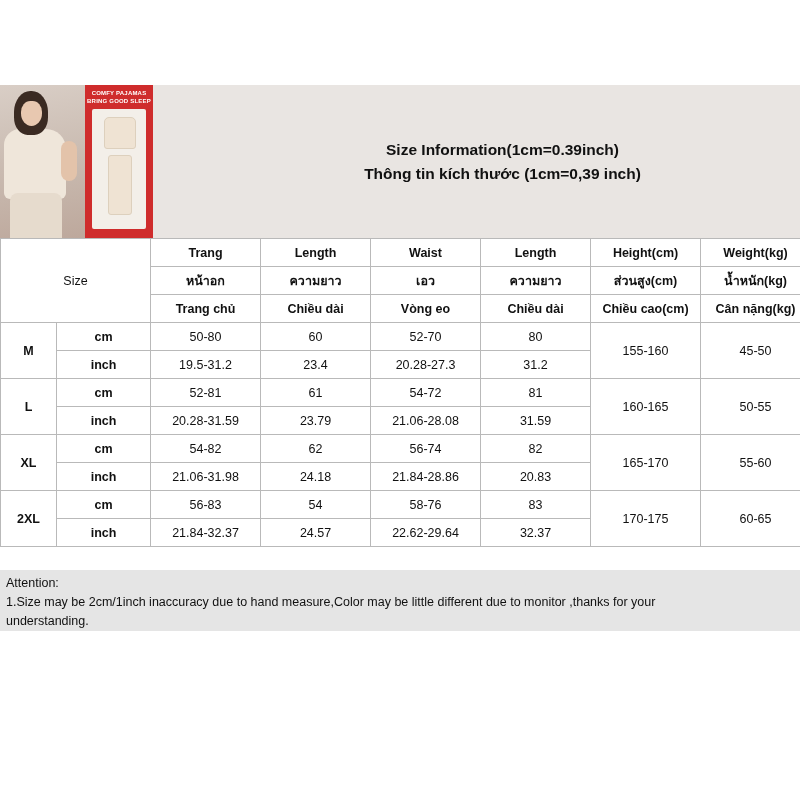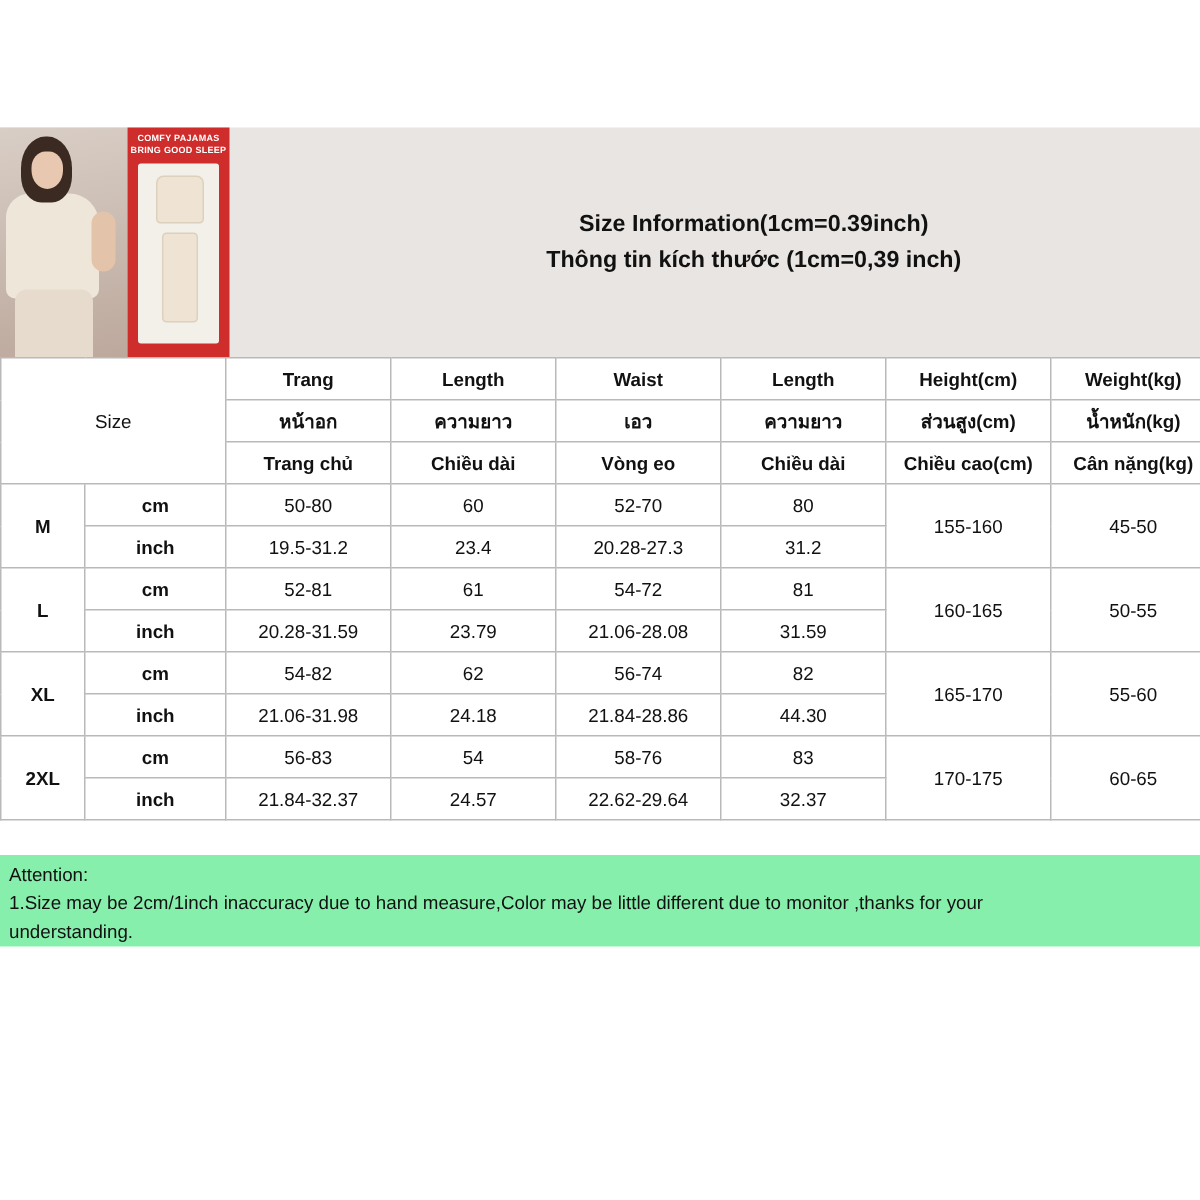--- a/index.html
+++ b/index.html
@@ -172,21 +172,21 @@
   .col-unit { width: 94px; }
   .col-m { width: 110px; }
   
   .attention {
     position: absolute;
     left: 0;
     top: 570px;
     width: 800px;
     padding: 4px 6px 0 6px;
     box-sizing: border-box;
-    background: #86efac;
+    background: #e5e5e5;
   }
   .attention p {
     margin: 0;
     font-size: 12.5px;
     line-height: 19px;
     color: #111111;
   }
   .top-white, .bottom-white {
     position: absolute;
     left: 0;
@@ -313,21 +313,21 @@
         <td>56-74</td>
         <td>82</td>
         <td rowspan="2">165-170</td>
         <td rowspan="2">55-60</td>
       </tr>
       <tr>
         <td class="unit">inch</td>
         <td>21.06-31.98</td>
         <td>24.18</td>
         <td>21.84-28.86</td>
-        <td>44.30</td>
+        <td>20.83</td>
       </tr>
 
       <tr>
         <td class="size-label" rowspan="2">2XL</td>
         <td class="unit">cm</td>
         <td>56-83</td>
         <td>54</td>
         <td>58-76</td>
         <td>83</td>
         <td rowspan="2">170-175</td>

